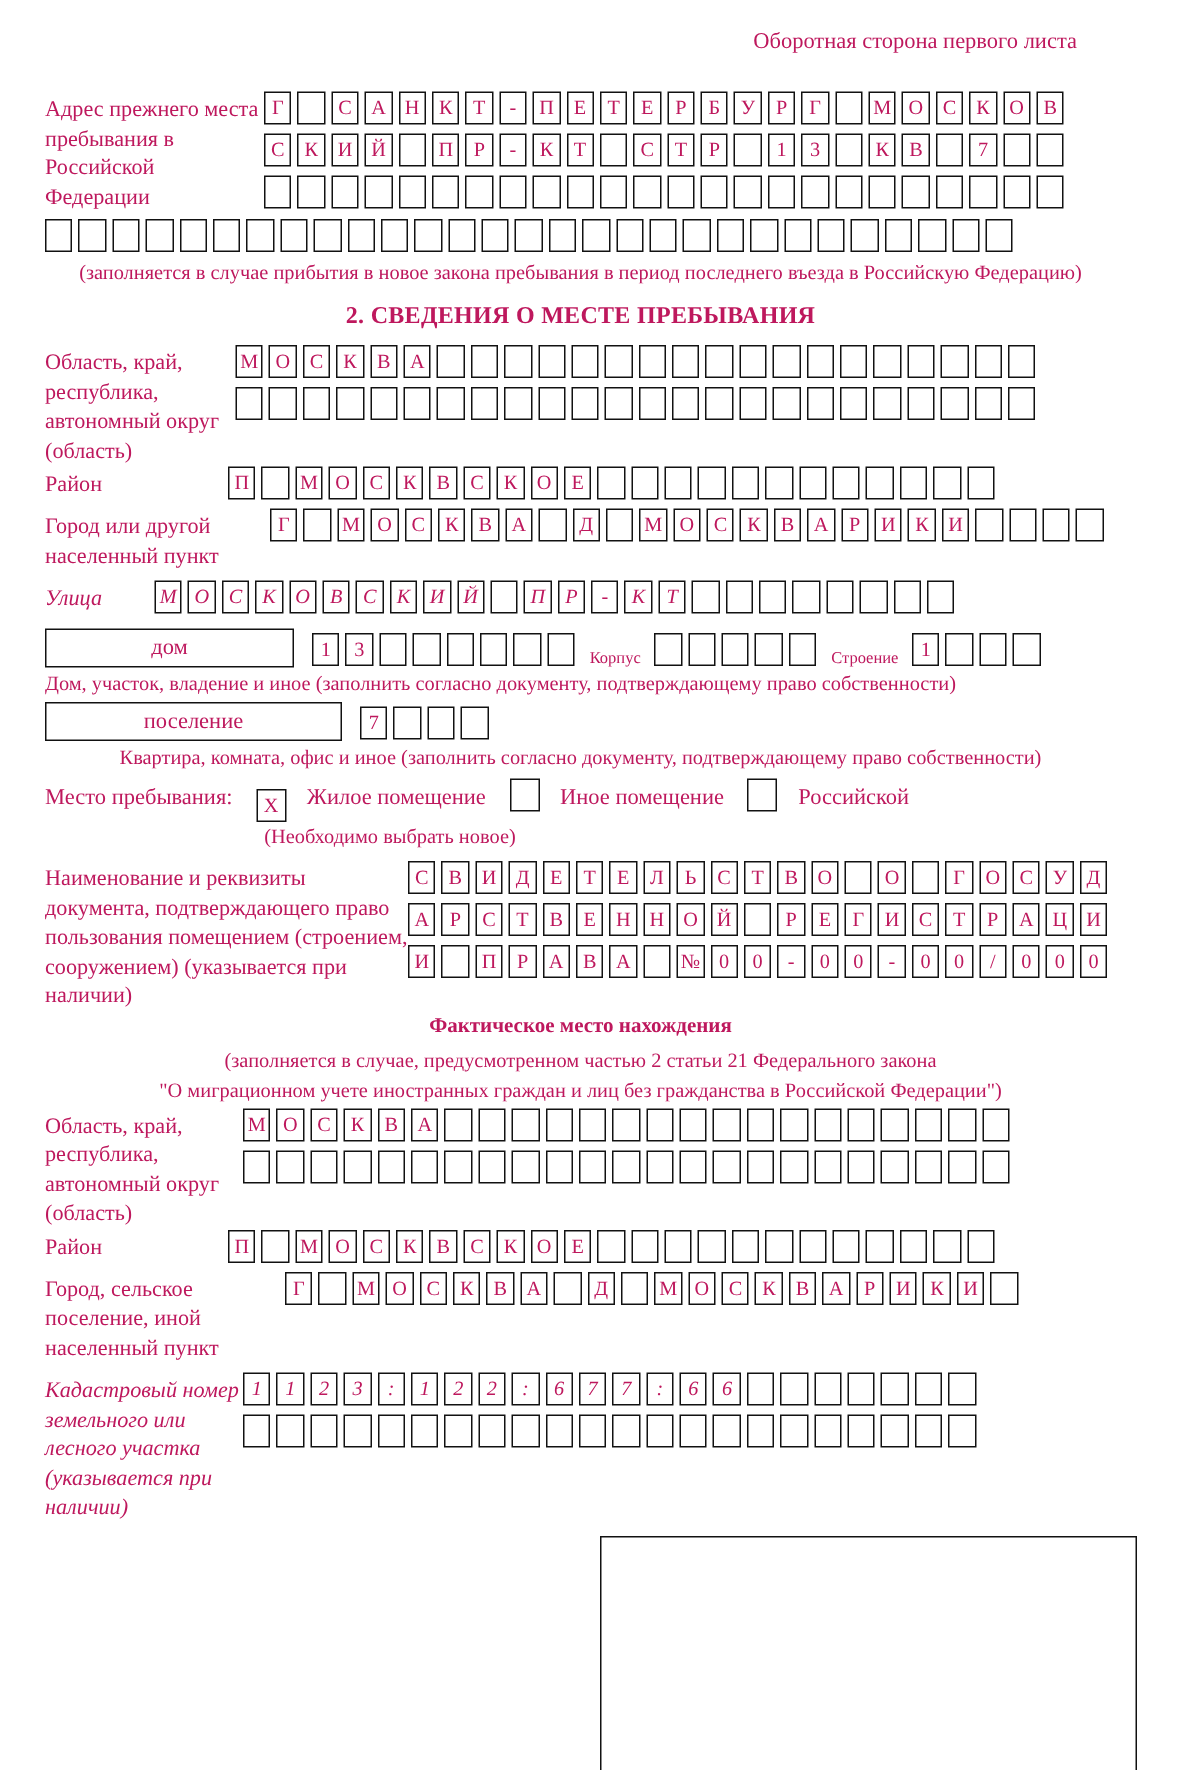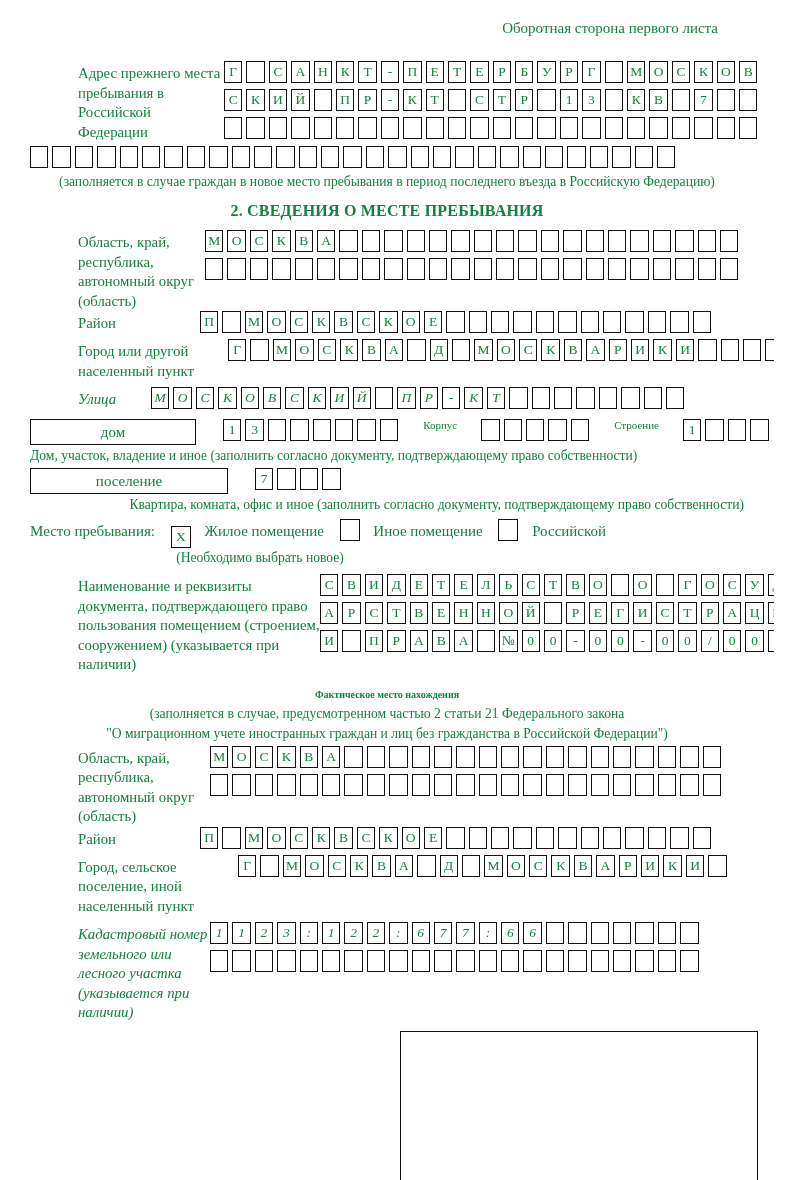--- a/index.html
+++ b/index.html
@@ -1,37 +1,37 @@
 <!DOCTYPE html>
 <html><head>
 <meta charset="utf-8">
 <style>
   html,body { margin:0; padding:0; background:#fff; }
   .page {
     width:774px; height:1180px; box-sizing:border-box;
-    padding:10px 30px 0 30px; background:#fff; color:#15803d;
+    padding:10px 30px 0 30px; background:#fff; color:#be185d;
     font-family:"Liberation Serif","DejaVu Serif",serif; overflow:hidden;
   }
   .hdr { text-align:right; padding-right:26px; font-size:15px; margin:10px 0 24px; }
-  .frow { display:flex; align-items:flex-start;margin-left:48px; }
+  .frow { display:flex; align-items:flex-start; }
   .flabel { font-size:14.8px; line-height:19.5px; padding-top:3px; flex:none; }
   .w146{width:146px} .w125{width:127px} .w122{width:122px} .w148{width:150px}
   .w73{width:73px} .w240{width:242px} .w158{width:160px} .w130{width:132px}
   .rows { flex:none; }
   .boxrow { white-space:nowrap; height:23.5px; margin-bottom:4.5px; }
   .cb {
     display:inline-block; width:16.4px; height:20px; border:1.6px solid #111;
     margin-right:4px; text-align:center; font-size:13.5px; line-height:20.5px;
     vertical-align:top; overflow:hidden;
   }
   .fullrow { margin-top:1px; }
   .note { font-size:13.6px; text-align:center; margin:3px 0 4px; }
   .sec-title { text-align:center; font-weight:bold; font-size:16px; margin:12px 0 10px; letter-spacing:.2px; }
-  .fact-title { text-align:center; font-weight:bold; font-size:10px; margin:14px 0 6px; }
-  .lrow { display:flex; align-items:flex-start; margin:4px 0 3px;gap:15px; }
+  .fact-title { text-align:center; font-weight:bold; font-size:14px; margin:2px 0 6px; }
+  .lrow { display:flex; align-items:flex-end; margin:4px 0 3px; }
   .lbox { border:1.6px solid #111; height:24px; line-height:24px; text-align:center; font-size:15px; flex:none; }
   .lbox.dom { width:164px; margin-right:12px; }
   .lbox.kv  { width:196px; margin-right:12px; }
   .inl { font-size:11px; margin:0 9px 0 6px; flex:none; }
   .lrow .boxrow { margin-bottom:0; }
   .stay { font-size:15px; margin:6px 0 2px; }
   .chk {
     display:inline-block; width:18px; height:20px; border:1.6px solid #111;
     text-align:center; line-height:20px; font-size:13.5px; vertical-align:-5px;
     margin:0 10px 0 12px;
@@ -49,21 +49,21 @@
 
   <div class="frow">
     <div class="flabel w146">Адрес прежнего места пребывания в Российской Федерации</div>
     <div class="rows">
       <div class="boxrow"><span class="cb">Г</span><span class="cb"></span><span class="cb">С</span><span class="cb">А</span><span class="cb">Н</span><span class="cb">К</span><span class="cb">Т</span><span class="cb">-</span><span class="cb">П</span><span class="cb">Е</span><span class="cb">Т</span><span class="cb">Е</span><span class="cb">Р</span><span class="cb">Б</span><span class="cb">У</span><span class="cb">Р</span><span class="cb">Г</span><span class="cb"></span><span class="cb">М</span><span class="cb">О</span><span class="cb">С</span><span class="cb">К</span><span class="cb">О</span><span class="cb">В</span></div>
       <div class="boxrow"><span class="cb">С</span><span class="cb">К</span><span class="cb">И</span><span class="cb">Й</span><span class="cb"></span><span class="cb">П</span><span class="cb">Р</span><span class="cb">-</span><span class="cb">К</span><span class="cb">Т</span><span class="cb"></span><span class="cb">С</span><span class="cb">Т</span><span class="cb">Р</span><span class="cb"></span><span class="cb">1</span><span class="cb">3</span><span class="cb"></span><span class="cb">К</span><span class="cb">В</span><span class="cb"></span><span class="cb">7</span><span class="cb"></span><span class="cb"></span></div>
       <div class="boxrow"><span class="cb"></span><span class="cb"></span><span class="cb"></span><span class="cb"></span><span class="cb"></span><span class="cb"></span><span class="cb"></span><span class="cb"></span><span class="cb"></span><span class="cb"></span><span class="cb"></span><span class="cb"></span><span class="cb"></span><span class="cb"></span><span class="cb"></span><span class="cb"></span><span class="cb"></span><span class="cb"></span><span class="cb"></span><span class="cb"></span><span class="cb"></span><span class="cb"></span><span class="cb"></span><span class="cb"></span></div>
     </div>
   </div>
   <div class="boxrow fullrow"><span class="cb"></span><span class="cb"></span><span class="cb"></span><span class="cb"></span><span class="cb"></span><span class="cb"></span><span class="cb"></span><span class="cb"></span><span class="cb"></span><span class="cb"></span><span class="cb"></span><span class="cb"></span><span class="cb"></span><span class="cb"></span><span class="cb"></span><span class="cb"></span><span class="cb"></span><span class="cb"></span><span class="cb"></span><span class="cb"></span><span class="cb"></span><span class="cb"></span><span class="cb"></span><span class="cb"></span><span class="cb"></span><span class="cb"></span><span class="cb"></span><span class="cb"></span><span class="cb"></span></div>
-  <div class="note">(заполняется в случае граждан в новое место пребывания в период последнего въезда в Российскую Федерацию)</div>
+  <div class="note">(заполняется в случае прибытия в новое закона пребывания в период последнего въезда в Российскую Федерацию)</div>
 
   <div class="sec-title">2. СВЕДЕНИЯ О МЕСТЕ ПРЕБЫВАНИЯ</div>
 
   <div class="frow">
     <div class="flabel w125">Область, край, республика, автономный округ (область)</div>
     <div class="rows">
       <div class="boxrow"><span class="cb">М</span><span class="cb">О</span><span class="cb">С</span><span class="cb">К</span><span class="cb">В</span><span class="cb">А</span><span class="cb"></span><span class="cb"></span><span class="cb"></span><span class="cb"></span><span class="cb"></span><span class="cb"></span><span class="cb"></span><span class="cb"></span><span class="cb"></span><span class="cb"></span><span class="cb"></span><span class="cb"></span><span class="cb"></span><span class="cb"></span><span class="cb"></span><span class="cb"></span><span class="cb"></span><span class="cb"></span></div>
       <div class="boxrow"><span class="cb"></span><span class="cb"></span><span class="cb"></span><span class="cb"></span><span class="cb"></span><span class="cb"></span><span class="cb"></span><span class="cb"></span><span class="cb"></span><span class="cb"></span><span class="cb"></span><span class="cb"></span><span class="cb"></span><span class="cb"></span><span class="cb"></span><span class="cb"></span><span class="cb"></span><span class="cb"></span><span class="cb"></span><span class="cb"></span><span class="cb"></span><span class="cb"></span><span class="cb"></span><span class="cb"></span></div>
     </div>
   </div>
@@ -90,21 +90,21 @@
     <div class="boxrow"><span class="cb"></span><span class="cb"></span><span class="cb"></span><span class="cb"></span><span class="cb"></span></div>
     <span class="inl">Строение</span>
     <div class="boxrow"><span class="cb">1</span><span class="cb"></span><span class="cb"></span><span class="cb"></span></div>
   </div>
   <div class="note" style="text-align:left">Дом, участок, владение и иное (заполнить согласно документу, подтверждающему право собственности)</div>
 
   <div class="lrow">
     <div class="lbox kv">поселение</div>
     <div class="boxrow"><span class="cb">7</span><span class="cb"></span><span class="cb"></span><span class="cb"></span></div>
   </div>
-  <div class="note" style="text-align:right">Квартира, комната, офис и иное (заполнить согласно документу, подтверждающему право собственности)</div>
+  <div class="note" style="text-align:center">Квартира, комната, офис и иное (заполнить согласно документу, подтверждающему право собственности)</div>
 
   <div class="stay">
     <span>Место пребывания:</span>
     <span class="chk">X</span>
     <span>Жилое помещение</span>
     <span class="chk"></span>
     <span>Иное помещение</span>
     <span class="chk"></span>
     <span>Российской</span>
   </div>

